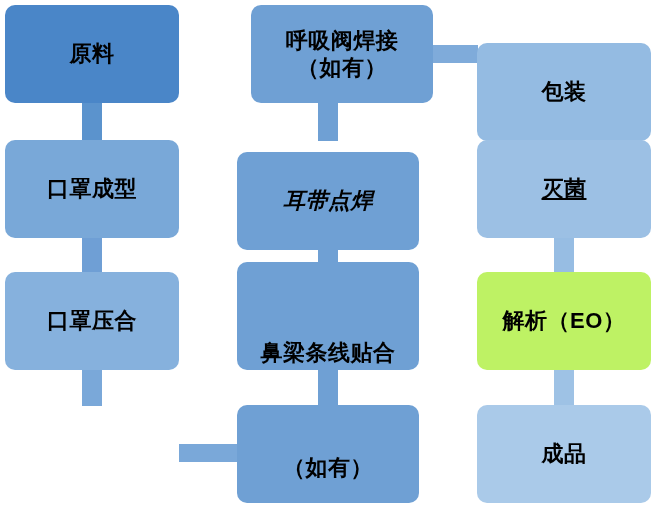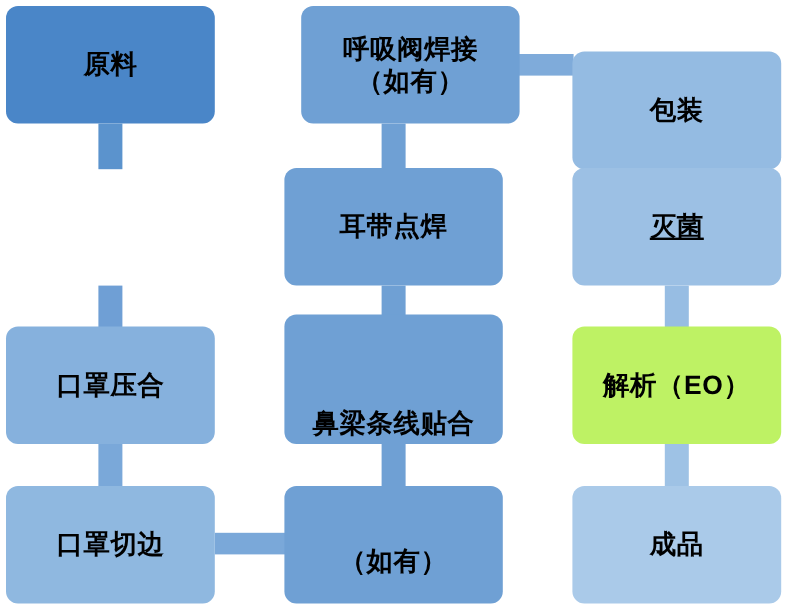--- a/index.html
+++ b/index.html
@@ -48,30 +48,30 @@
     <div class="connector" style="left: 318px; top: 370px; width: 20px; height: 36px; background: rgb(111, 160, 212);"></div>
     <div class="connector" style="left: 318px; top: 238px; width: 20px; height: 25px; background: rgb(111, 160, 212);"></div>
     <div class="connector" style="left: 318px; top: 103px; width: 20px; height: 38px; background: rgb(111, 160, 212);"></div>
     <div class="connector" style="left: 419px; top: 45px; width: 59px; height: 18px; background: rgb(127, 171, 218);"></div>
     <div class="connector" style="left: 554px; top: 103px; width: 20px; height: 38px; background: rgb(143, 184, 224);"></div>
     <div class="connector" style="left: 554px; top: 238px; width: 20px; height: 35px; background: rgb(151, 189, 227);"></div>
     <div class="connector" style="left: 554px; top: 370px; width: 20px; height: 36px; background: rgb(158, 194, 229);"></div>
     <div class="node" style="left: 5px; top: 5px; width: 174px; height: 98px; background: rgb(74, 134, 200);">
       <span>原料</span>
     </div>
+    <div class="node" style="left: 5px; top: 140px; width: 174px; height: 98px; background: rgb(121, 168, 216);">
+      <span>口罩成型</span>
+    </div>
     <div class="node" style="left: 5px; top: 272px; width: 174px; height: 98px; background: rgb(134, 177, 221); justify-content: center;">
       <span>口罩压合</span>
-    </div>
-    <div class="node" style="left: 5px; top: 405px; width: 174px; height: 98px; background: rgb(143, 184, 224);">
-      <span>口罩切边</span>
     </div>
     <div class="node" style="left: 227px; top: 5px; width: 182px; height: 98px; background: rgb(111, 160, 212); margin-left: 24px;">
       <div><span>呼吸阀焊接</span><br><span>（如有）</span></div>
     </div>
-    <div class="node" style="left: 237px; top: 140px; width: 182px; height: 98px; background: rgb(111, 160, 212);">
+    <div class="node" style="left: 237px; top: 152px; width: 182px; height: 98px; background: rgb(111, 160, 212); font-style: italic;">
       <span>耳带点焊</span>
     </div>
     <div class="node" style="left: 237px; top: 262px; width: 182px; height: 108px; background: rgb(111, 160, 212); align-items: flex-end;">
       <span>鼻梁条线贴合</span>
     </div>
     <div class="node" style="left: 237px; top: 405px; width: 182px; height: 98px; background: rgb(111, 160, 212);">
       <div><br><span>（如有）</span></div>
     </div>
     <div class="node" style="left: 477px; top: 5px; width: 174px; height: 98px; background: rgb(148, 187, 226); margin-top: 38px;">
       <span>包装</span>

